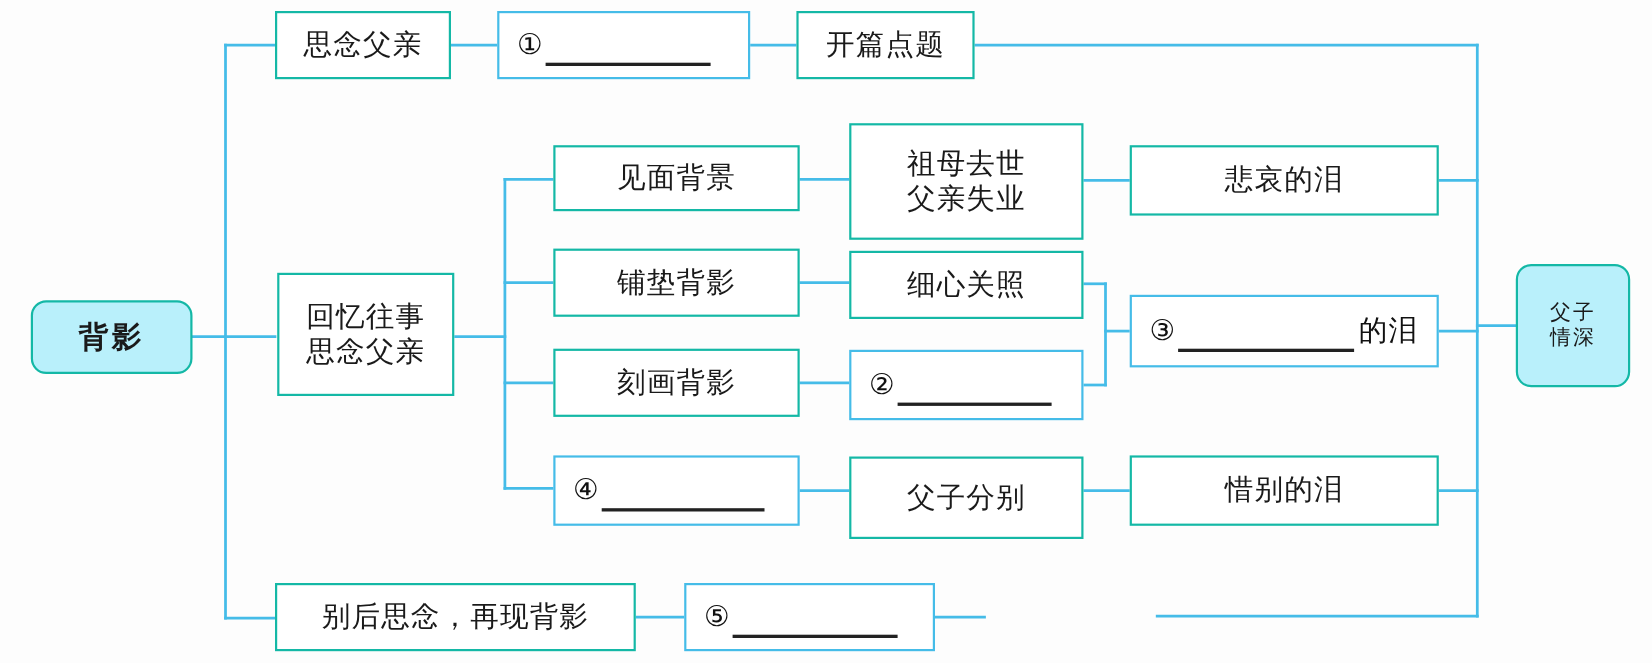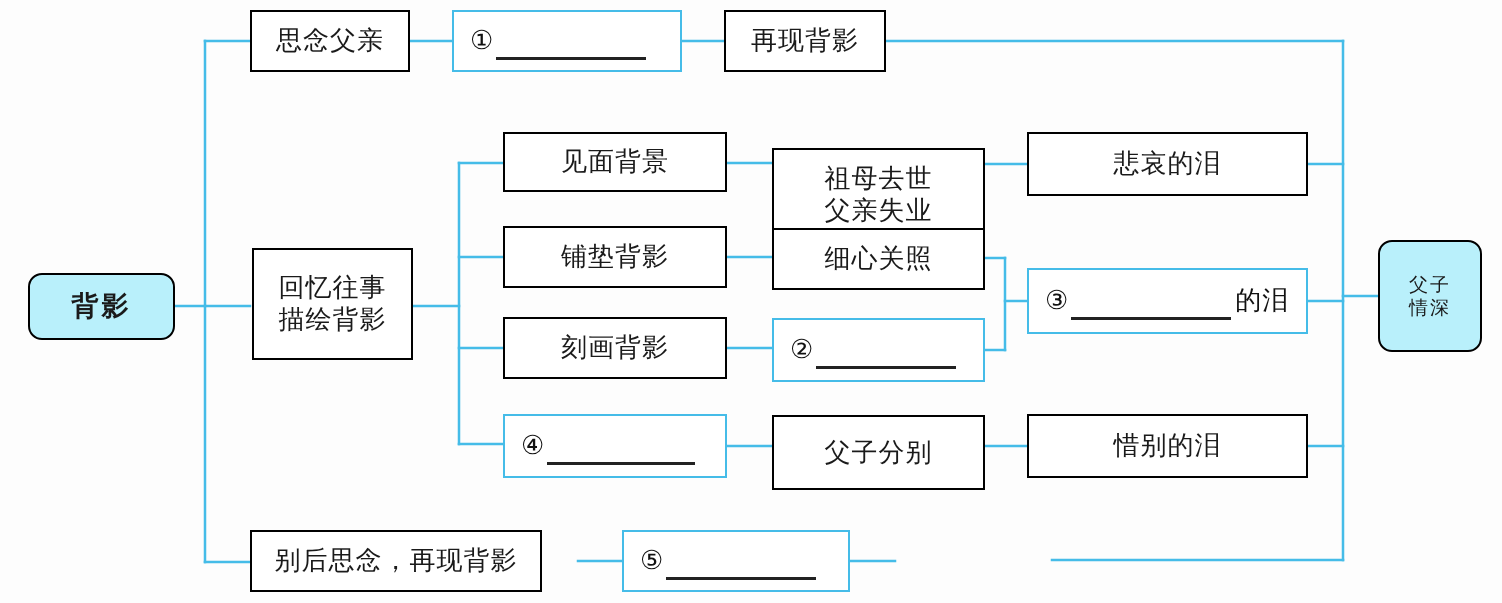--- a/index.html
+++ b/index.html
@@ -7,21 +7,21 @@
     position:relative;
     width:1502px;height:603px;
     background:#fdfdfd;
     overflow:hidden;
     font-family:"Liberation Serif","DejaVu Serif",serif;
   }
   #wires{position:absolute;left:0;top:0;width:1502px;height:603px;}
   .node{
     position:absolute;
     box-sizing:border-box;
-    border:2px solid #000000;
+    border:2px solid #14b8a6;
     background:#ffffff;
     display:flex;
     align-items:center;
     justify-content:center;
     text-align:center;
     color:#1a1a1a;
     font-size:26px;
     line-height:1.22;
     letter-spacing:1px;
     z-index:3;
@@ -114,39 +114,39 @@
 
   <div class="node round root" style="left:28px;top:273px;width:147px;height:67px;">背影</div>
 
   <div class="node" style="left:250px;top:10px;width:160px;height:62px;">思念父亲</div>
 
   <div class="node blankbox" style="left:452px;top:10px;width:230px;height:62px;border:2px solid #45bce8;background:#fff;">
     <span class="numcircle">①</span>
     <span class="blankline" style="width:150px;"></span>
   </div>
 
-  <div class="node" style="left:724px;top:10px;width:162px;height:62px;">再现背影</div>
+  <div class="node" style="left:724px;top:10px;width:162px;height:62px;">开篇点题</div>
 
   <div class="node" style="left:252px;top:248px;width:161px;height:112px;">回忆往事
-描绘背影</div>
+思念父亲</div>
 
-  <div class="node" style="left:250px;top:530px;width:292px;height:62px;">别后思念，再现背影</div>
+  <div class="node" style="left:250px;top:530px;width:328px;height:62px;">别后思念，再现背影</div>
 
   <div class="node" style="left:503px;top:132px;width:224px;height:60px;">见面背景</div>
 
   <div class="node" style="left:503px;top:226px;width:224px;height:62px;">铺垫背影</div>
 
   <div class="node" style="left:503px;top:317px;width:224px;height:62px;">刻画背影</div>
 
   <div class="node blankbox" style="left:503px;top:414px;width:224px;height:64px;border:2px solid #45bce8;background:#fff;">
     <span class="numcircle">④</span>
     <span class="blankline" style="width:148px;"></span>
   </div>
 
-  <div class="node" style="left:772px;top:112px;width:213px;height:94px;margin-top:36px;">祖母去世
+  <div class="node" style="left:772px;top:112px;width:213px;height:106px;">祖母去世
 父亲失业</div>
 
   <div class="node" style="left:772px;top:228px;width:213px;height:62px;">细心关照</div>
 
   <div class="node blankbox" style="left:772px;top:318px;width:213px;height:64px;border:2px solid #45bce8;background:#fff;">
     <span class="numcircle">②</span>
     <span class="blankline" style="width:140px;"></span>
   </div>
 
   <div class="node" style="left:772px;top:415px;width:213px;height:75px;">父子分别</div>

